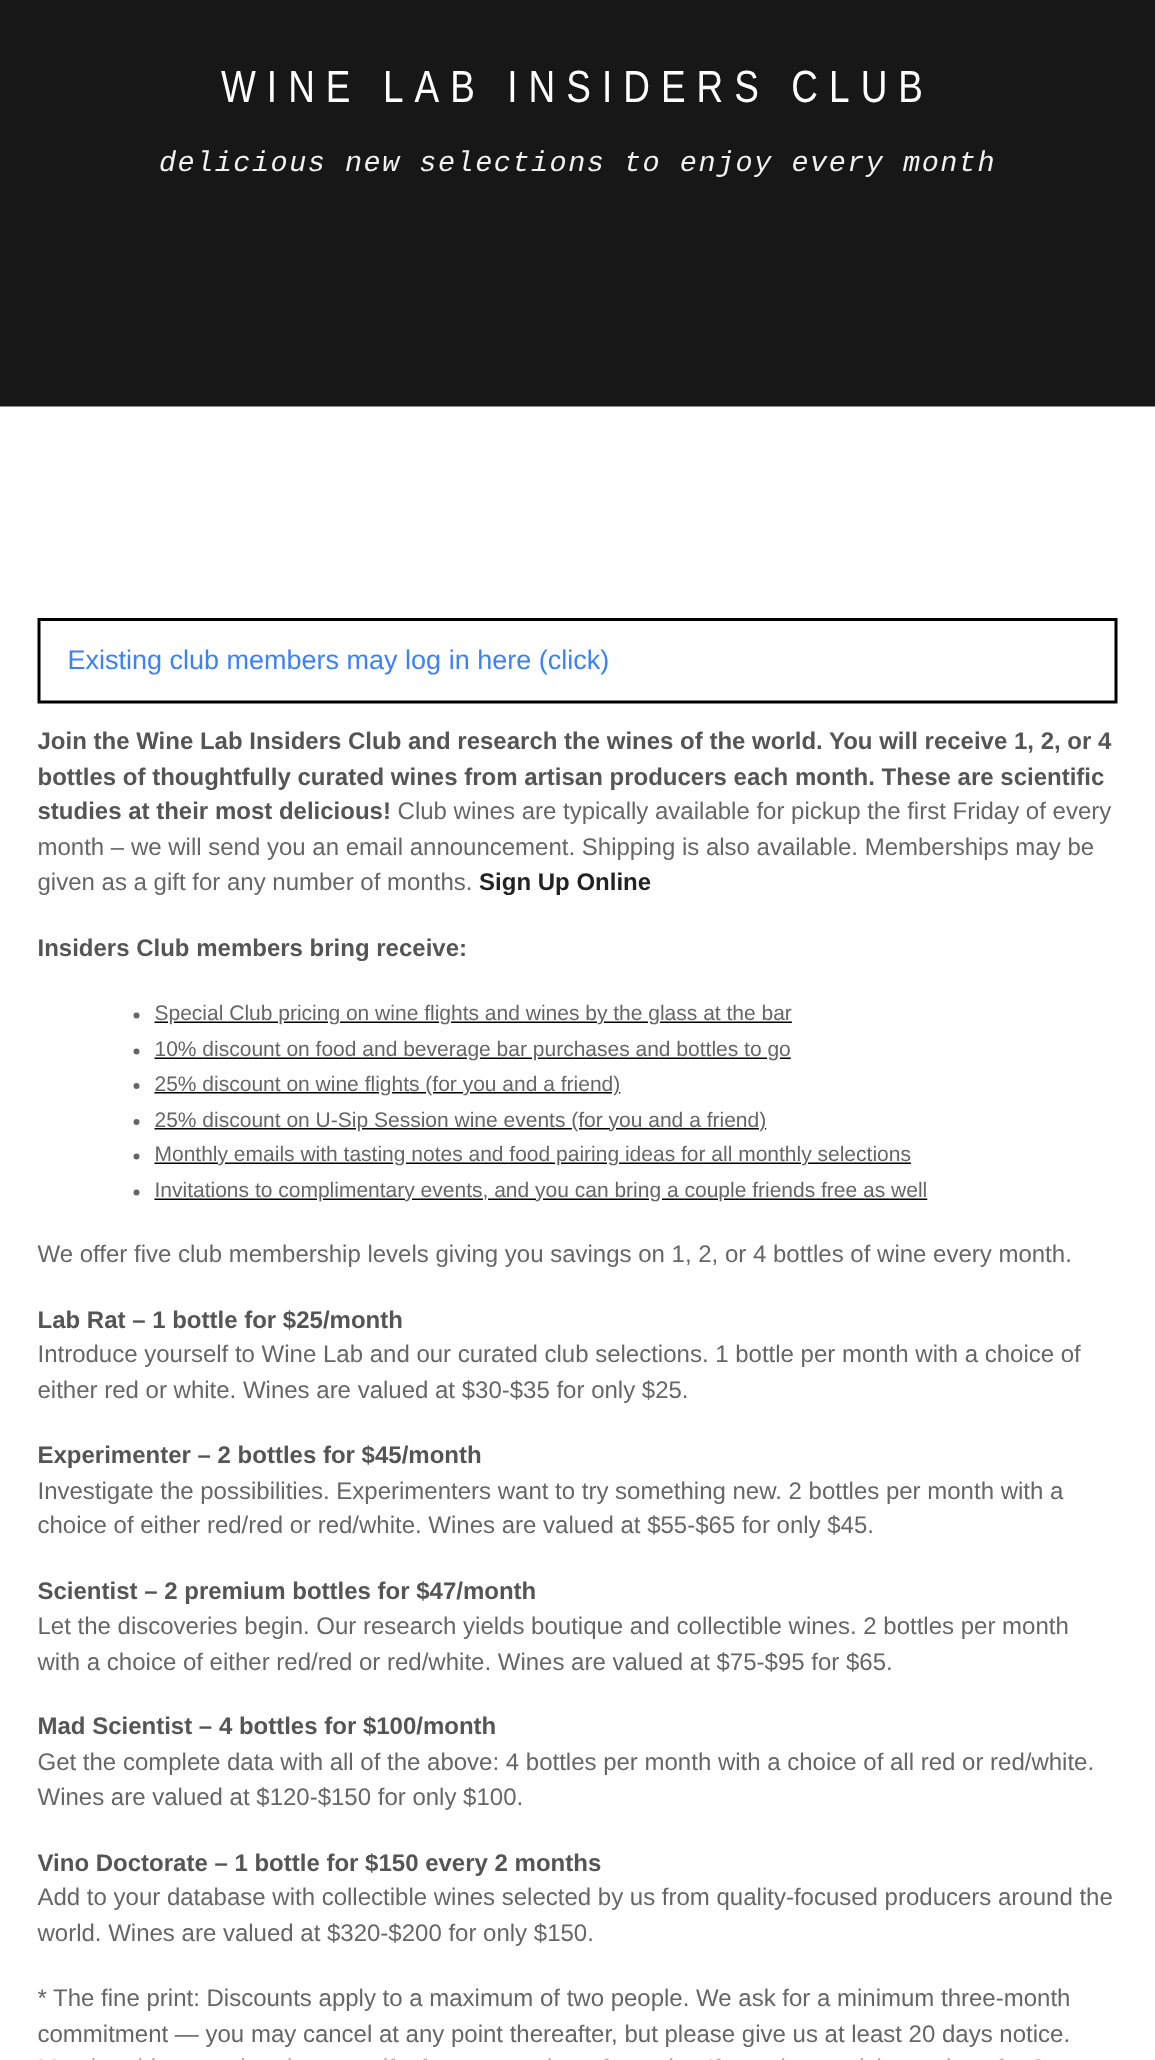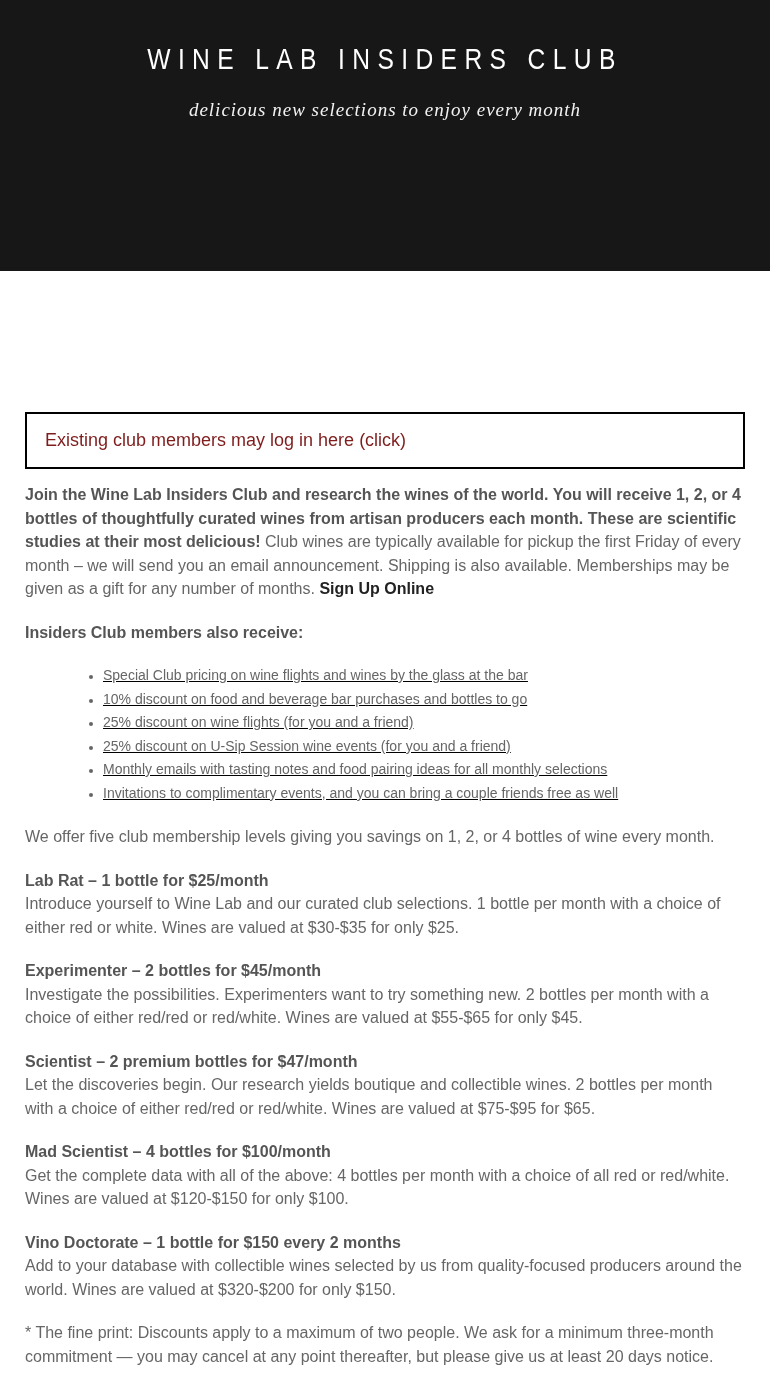--- a/index.html
+++ b/index.html
@@ -27,21 +27,21 @@
     font-size: 30px;
     line-height: 30px;
     font-weight: 400;
     letter-spacing: 9px;
     transform: scaleX(0.82);
     white-space: nowrap;
   }
   .hero .tagline {
     margin: 26px 0 0;
     color: #f2f2f2;
-    font-family: Liberation Serif, serif;
+    font-family: Liberation Mono, monospace;
     font-style: italic;
     font-size: 19px;
     line-height: 19px;
     letter-spacing: 1px;
   }
   
   .content {
     width: 720px;
     margin: 0 auto;
     padding-top: 141px;
@@ -52,21 +52,21 @@
     border: 2px solid #000000;
     display: flex;
     align-items: center;
     padding: 0 18px;
     margin-bottom: 14px;
     cursor: pointer;
     background: #ffffff;
   }
   .login-box span {
     font-size: 18px;
-    color: #7f1d1d;
+    color: #3b82f6;
   }
   p {
     margin: 0 0 20px;
     font-size: 16px;
     line-height: 23.5px;
     color: #666666;
   }
   strong {
     font-weight: 700;
     color: #555555;
@@ -101,21 +101,21 @@
 </header>
 
 <main class="content">
 
   <div class="login-box">
     <span>Existing club members may log in here (click)</span>
   </div>
 
   <p><strong>Join the Wine Lab Insiders Club and research the wines of the world. You will receive 1, 2, or 4 bottles of thoughtfully curated wines from artisan producers each month. These are scientific studies at their most delicious!</strong><span> Club wines are typically available for pickup the first Friday of every month – we will send you an email announcement. Shipping is also available. Memberships may be given as a gift for any number of months. </span><a href="#" class="signup-link">Sign Up Online</a></p>
 
-  <p><strong>Insiders Club members also receive:</strong></p>
+  <p><strong>Insiders Club members bring receive:</strong></p>
 
   <ul class="benefits">
     <li>Special Club pricing on wine flights and wines by the glass at the bar</li>
     <li>10% discount on food and beverage bar purchases and bottles to go</li>
     <li>25% discount on wine flights (for you and a friend)</li>
     <li>25% discount on U-Sip Session wine events (for you and a friend)</li>
     <li>Monthly emails with tasting notes and food pairing ideas for all monthly selections</li>
     <li>Invitations to complimentary events, and you can bring a couple friends free as well</li>
   </ul>
 

